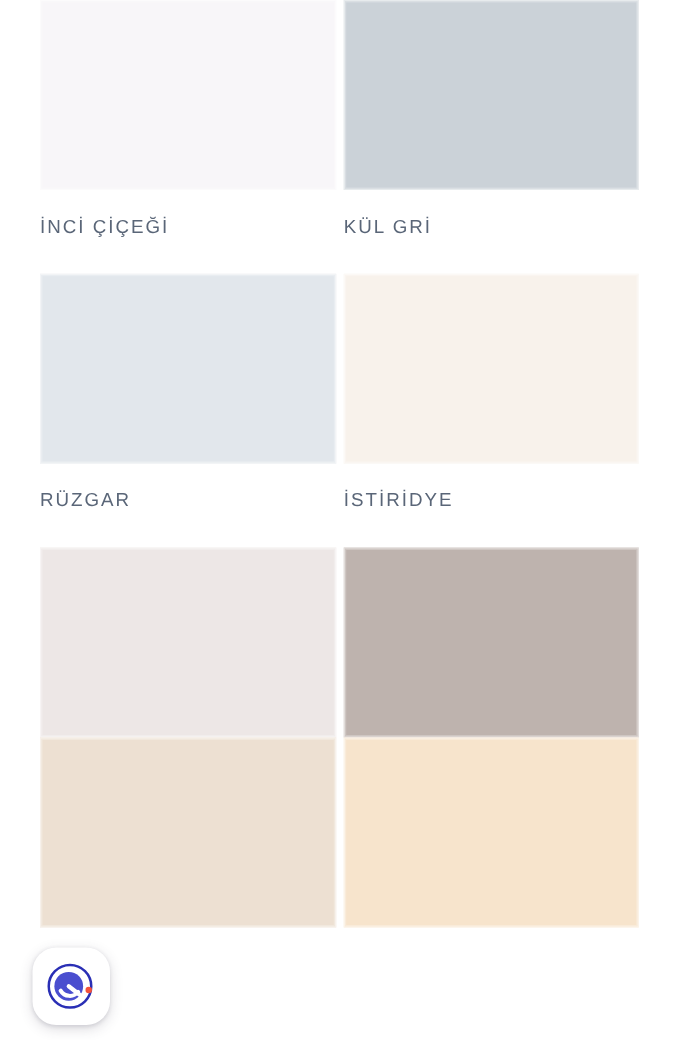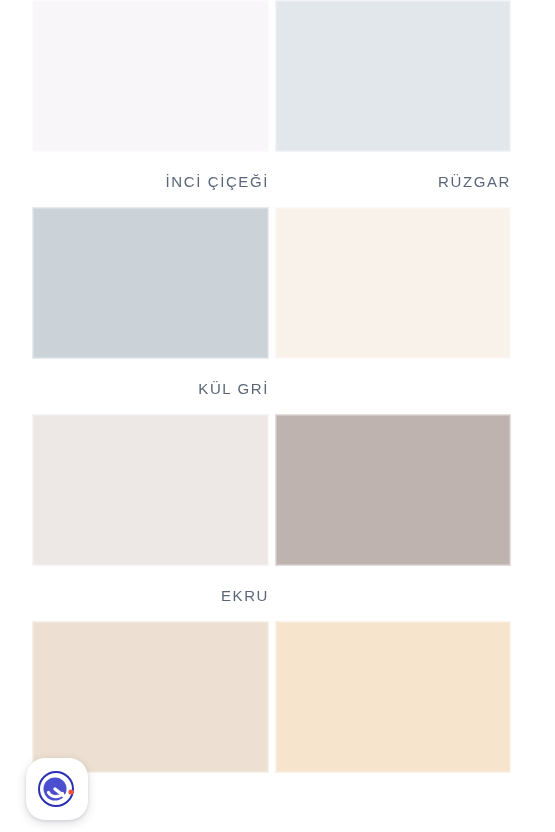--- a/index.html
+++ b/index.html
@@ -33,28 +33,28 @@
 
   .swatch-chip {
     height: 152px;
     width: 100%;
     box-sizing: border-box;
     border: 1px solid rgba(255,255,255,0.55);
     box-shadow: inset 0 0 0 1px rgba(255,255,255,0.25);
   }
 
   .swatch-label {
-    text-align: right;
+    text-align: left;
     font-size: 15px;
     line-height: 1;
     letter-spacing: 1.6px;
     color: #5a6678;
     text-transform: uppercase;
     padding-top: 22px;
-    padding-bottom: 18px;
+    padding-bottom: 30px;
     font-weight: 400;
     white-space: nowrap;
   }
 
   #floating-action-button {
     position: absolute;
     left: 26px;
     bottom: 12px;
     width: 62px;
     height: 62px;
@@ -77,36 +77,36 @@
 <body>
 
 <div id="palette-grid">
 
   <div class="swatch-cell">
     <div class="swatch-chip" style="background: rgb(248, 246, 249);"></div>
     <div class="swatch-label">İNCİ ÇİÇEĞİ</div>
   </div>
 
   <div class="swatch-cell">
+    <div class="swatch-chip" style="background: rgb(203, 210, 216);"></div>
+    <div class="swatch-label">KÜL GRİ</div>
+  </div>
+
+  <div class="swatch-cell">
     <div class="swatch-chip" style="background: rgb(226, 231, 236);"></div>
     <div class="swatch-label">RÜZGAR</div>
   </div>
 
   <div class="swatch-cell">
-    <div class="swatch-chip" style="background: rgb(203, 210, 216);"></div>
-    <div class="swatch-label">KÜL GRİ</div>
-  </div>
-
-  <div class="swatch-cell">
     <div class="swatch-chip" style="background: rgb(248, 242, 235);"></div>
+    <div class="swatch-label">İSTİRİDYE</div>
   </div>
 
   <div class="swatch-cell">
     <div class="swatch-chip" style="background: rgb(237, 231, 230);"></div>
-    <div class="swatch-label">EKRU</div>
   </div>
 
   <div class="swatch-cell">
     <div class="swatch-chip" style="background: rgb(190, 179, 174);"></div>
   </div>
 
   <div class="swatch-cell">
     <div class="swatch-chip" style="background: rgb(237, 224, 210);"></div>
     <div class="swatch-label"></div>
   </div>

